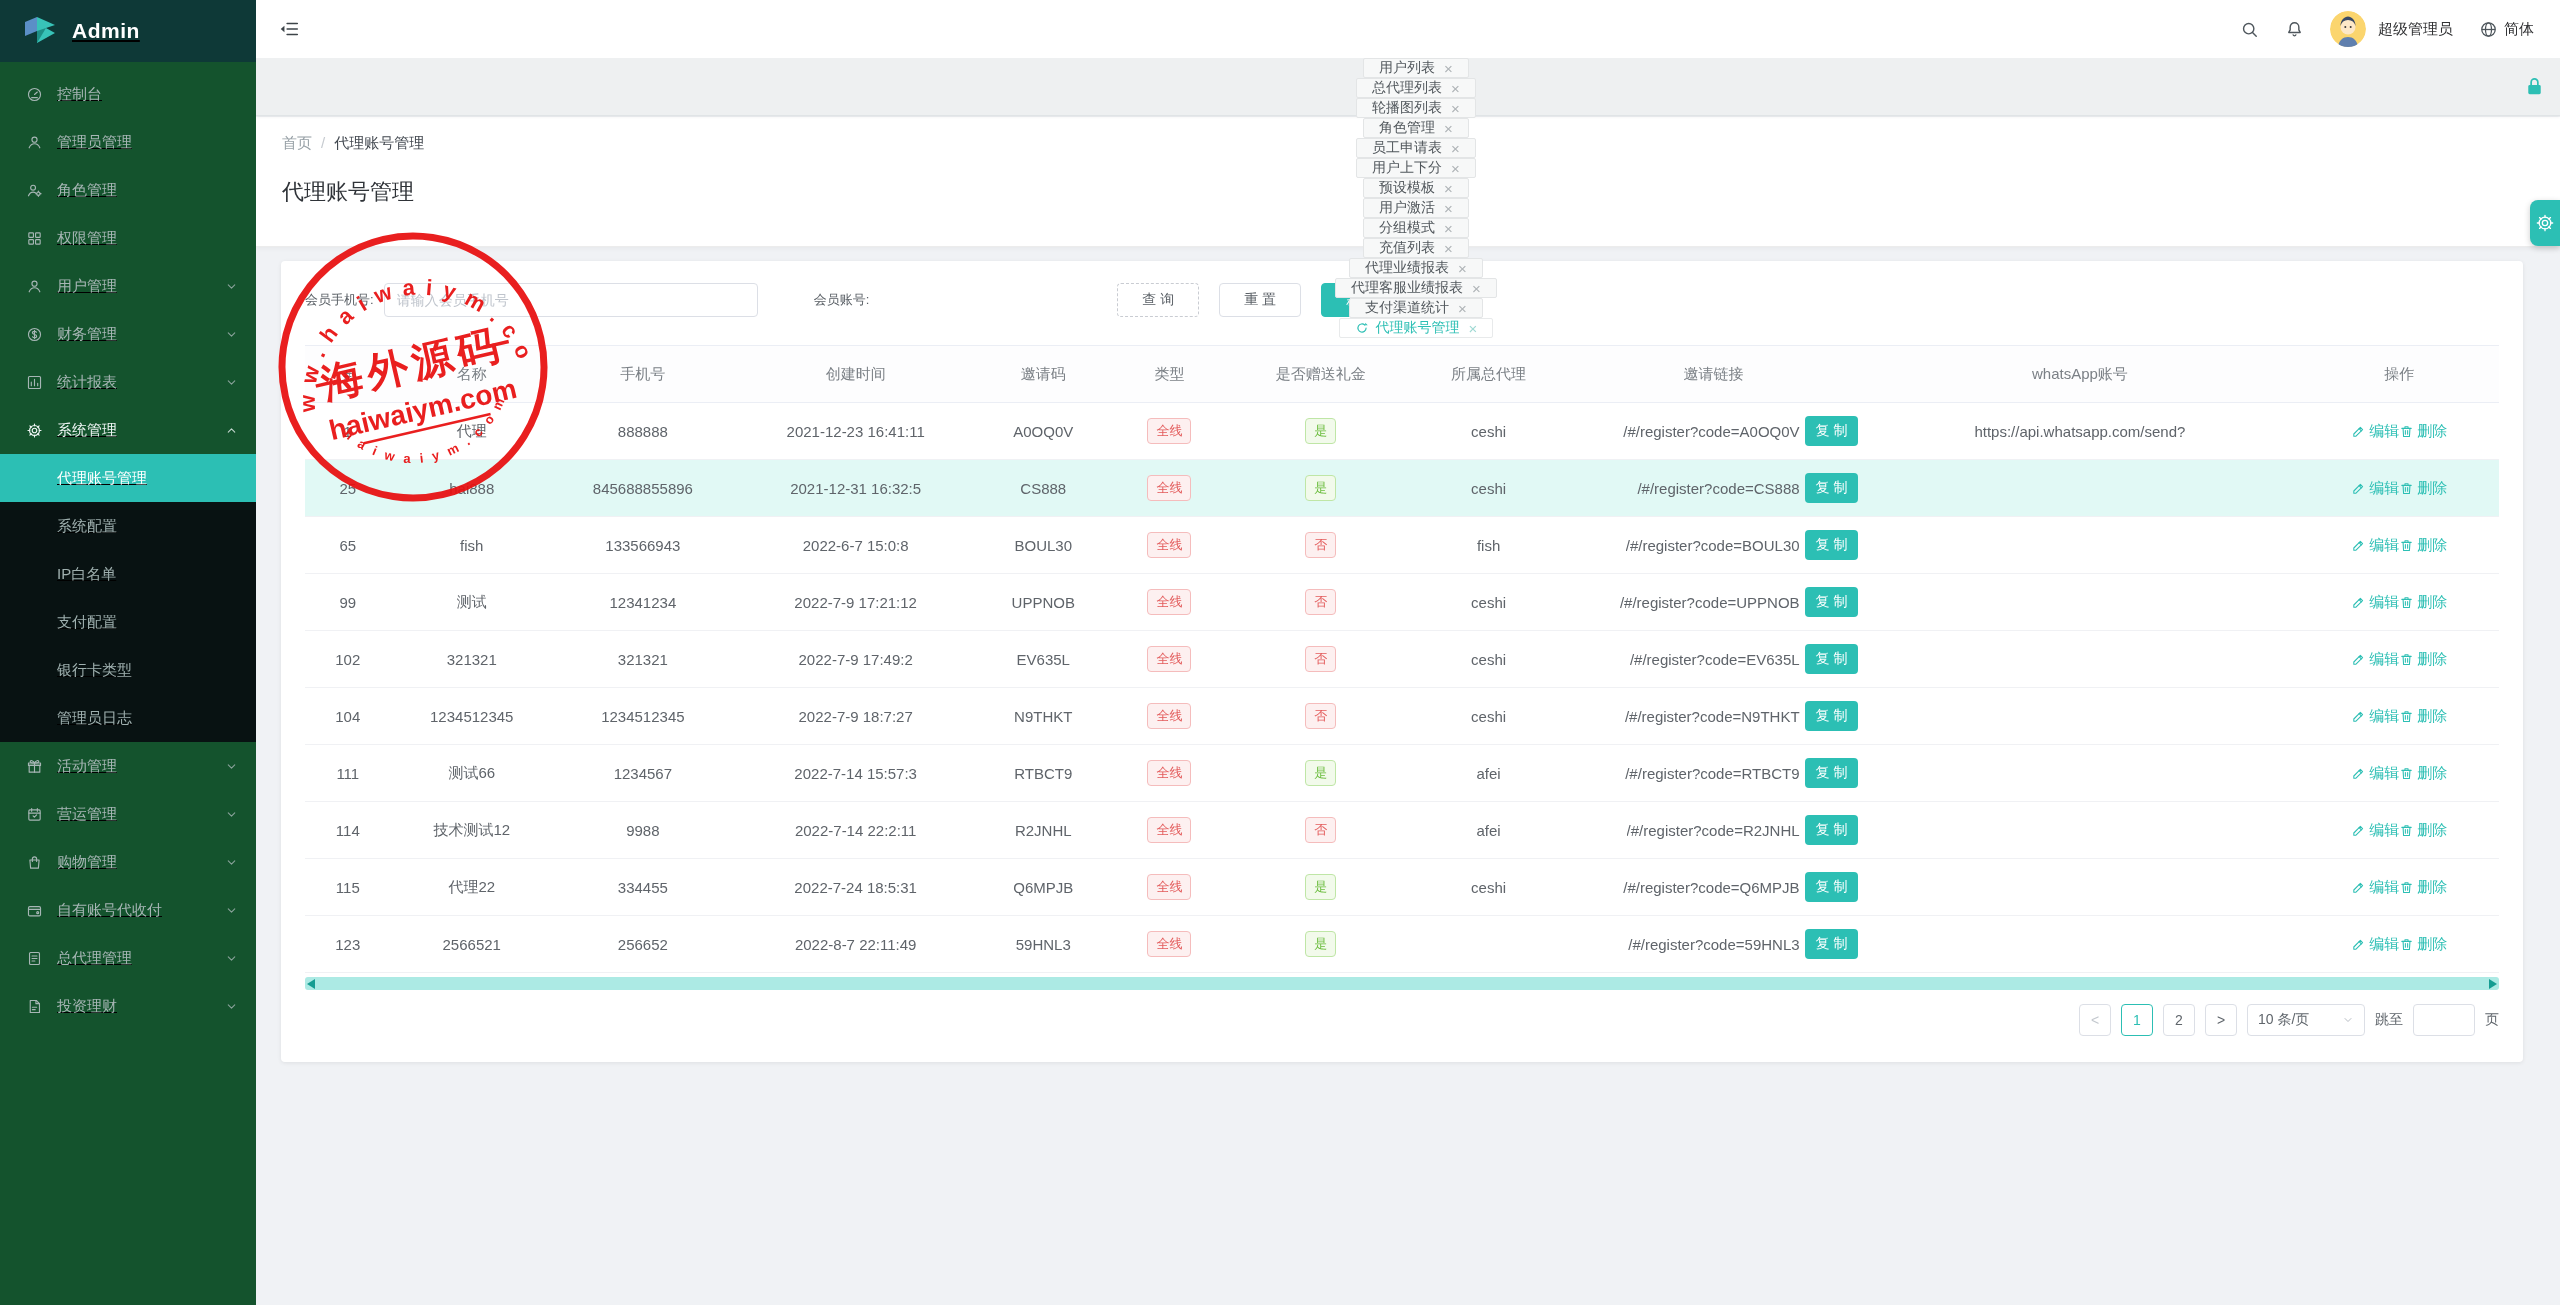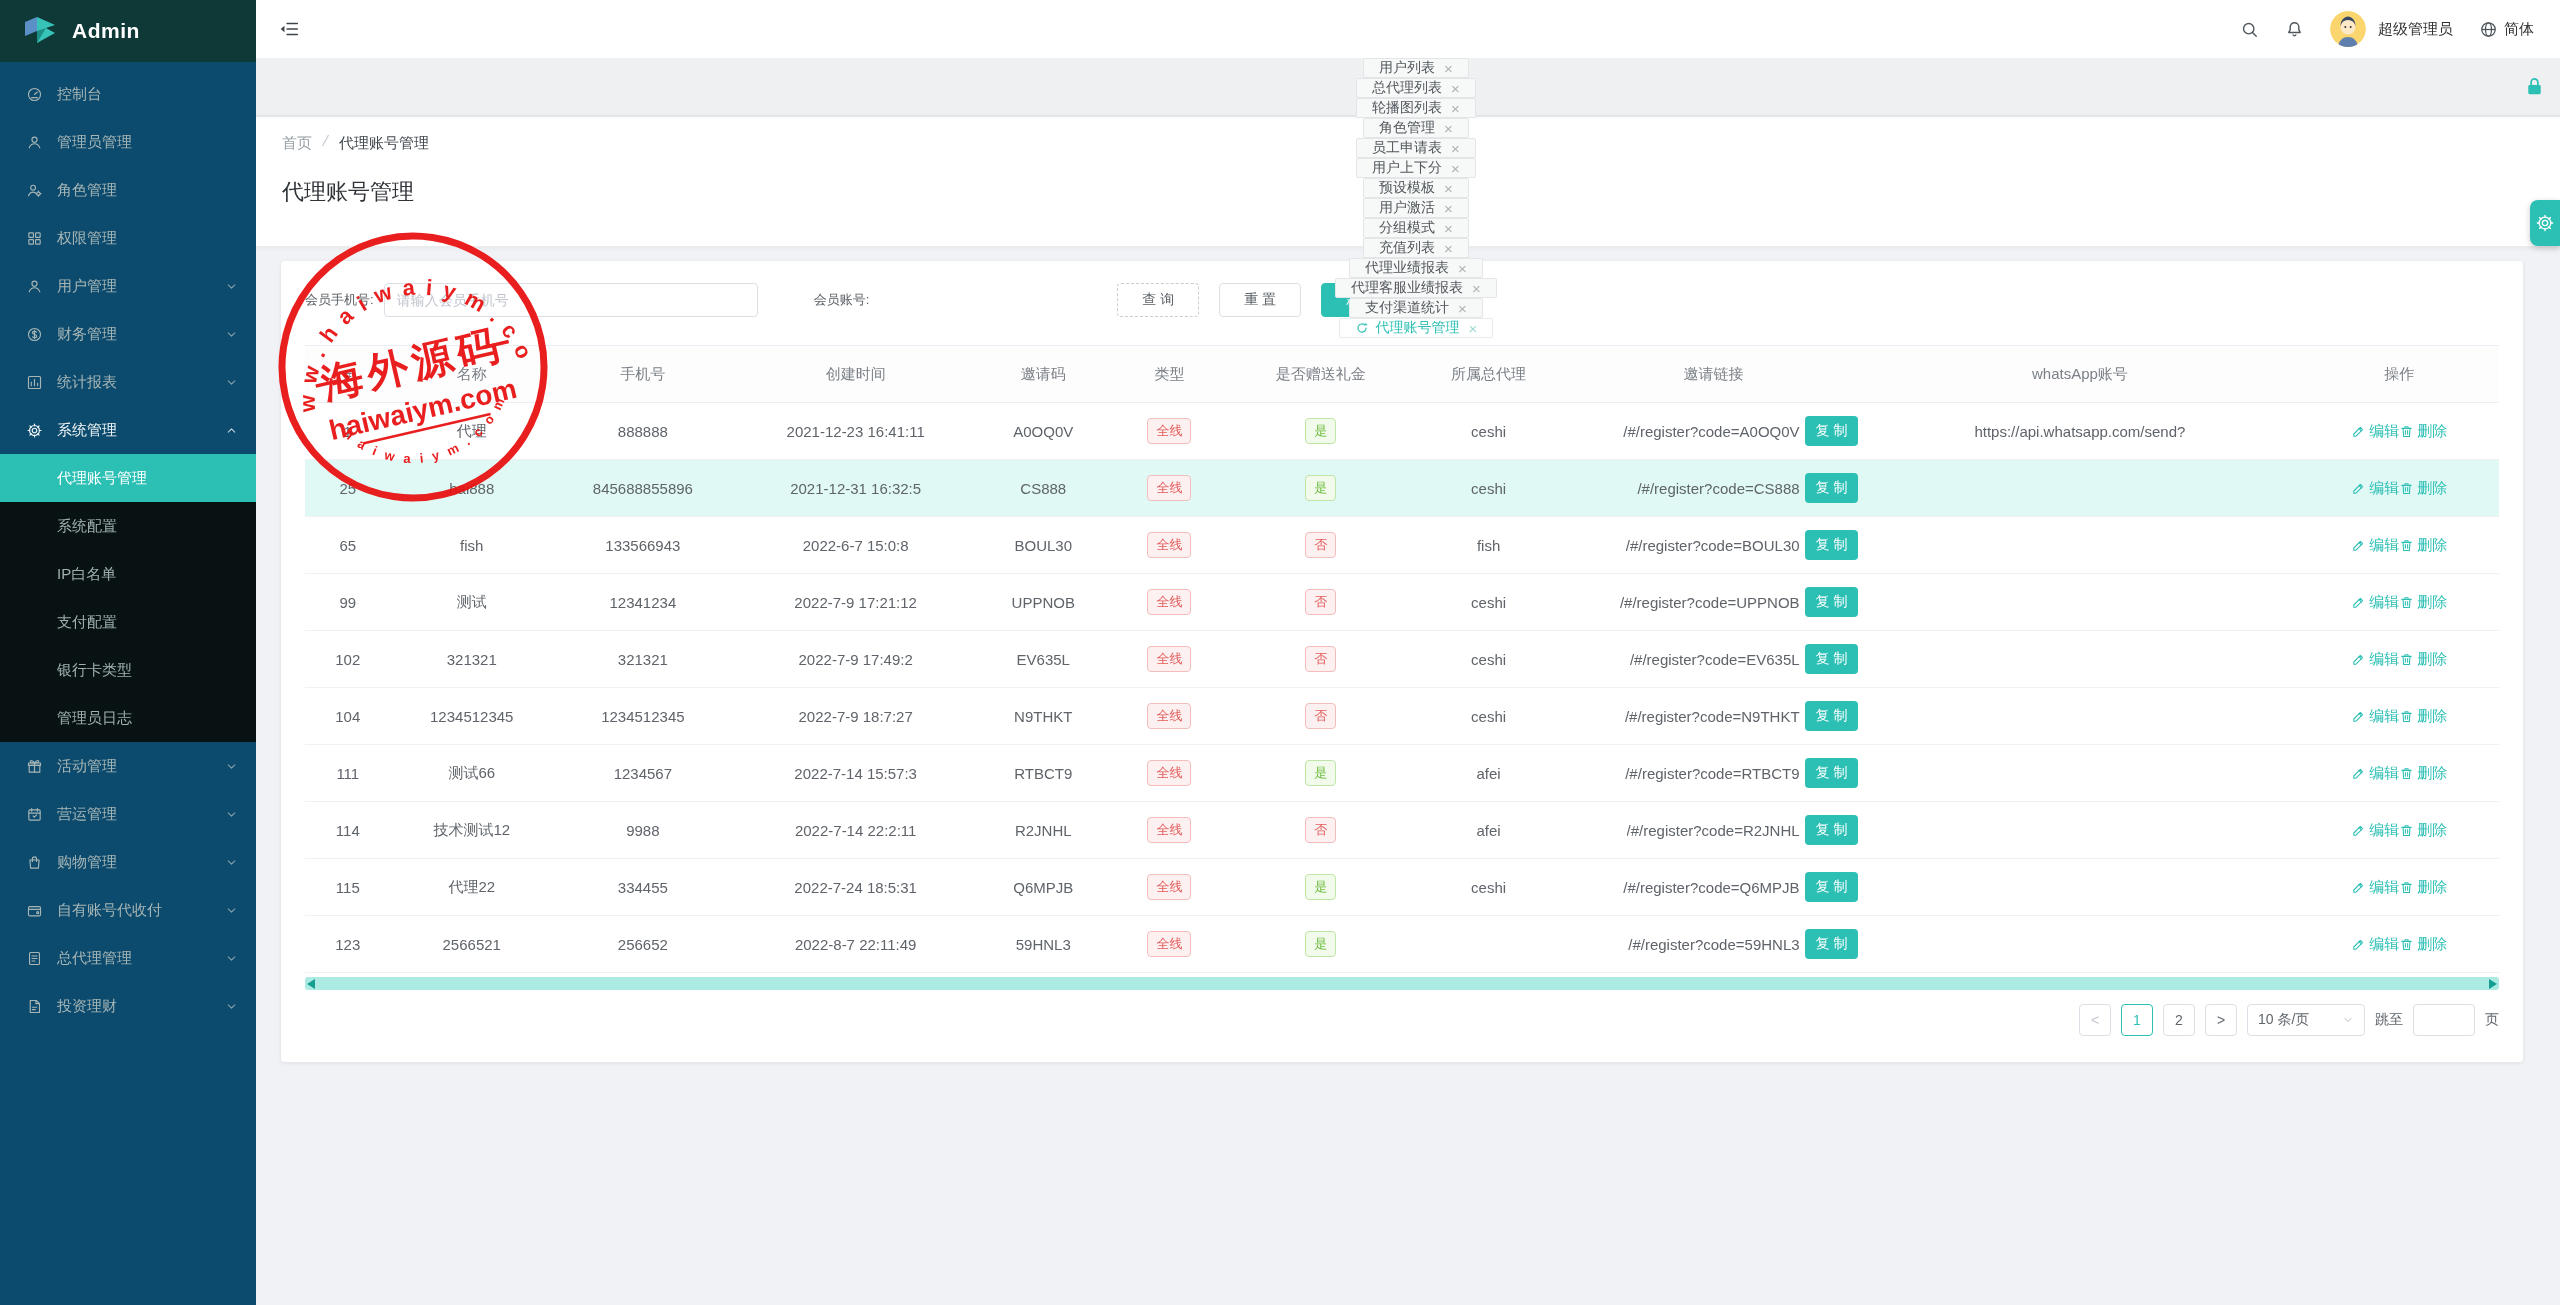--- a/index.html
+++ b/index.html
@@ -1,20 +1,20 @@
 <!DOCTYPE html>
 <html style="--accent: #2cbfb4;"><head>
 <meta charset="utf-8">
 <style>
   * { margin:0; padding:0; box-sizing:border-box; }
   html,body { width:2560px; height:1305px; }
   body { font-family:"Liberation Sans", sans-serif; background:#f0f2f5; overflow:hidden; position:relative; }
 
   
-  .sidebar { position:absolute; left:0; top:0; width:256px; height:1305px; background:#0c4a6e; z-index:30; }
+  .sidebar { position:absolute; left:0; top:0; width:256px; height:1305px; background:#14532d; z-index:30;text-decoration:underline; }
   .logo-band { height:62px; background:#0e3937; display:flex; align-items:center; padding-left:22px; }
   .logo-mark { width:38px; height:34px; }
   .logo-text { color:#fff; font-size:21px; font-weight:bold; margin-left:12px; letter-spacing:.5px; }
   .menu { padding-top:8px; }
   .menu-item { height:48px; display:flex; align-items:center; padding:0 18px 0 26px; color:#a7b6b5; font-size:15px; cursor:pointer; }
   .menu-item.expanded { color:#eef5f4; }
   .mi-icon { width:17px; height:17px; flex:none; }
   .mi-label { margin-left:14px; flex:1; white-space:nowrap; }
   .mi-arrow { width:13px; height:13px; opacity:.8; }
   .submenu { background:#081212; }
@@ -34,21 +34,21 @@
   .tagbar { position:absolute; left:256px; right:0; top:58px; height:58px; background:#eef0f1; border-bottom:1px solid #e0e4e6; display:flex; align-items:center; padding-left:20px; z-index:19; box-shadow:0 1px 3px rgba(0,0,0,.06);flex-direction:column; }
   .tab { height:40px; display:flex; align-items:center; background:#f7f8f8; border:1px solid #e3e5e6; border-radius:2px; margin-right:4px; padding:0 15px; font-size:14px; color:#51575c; cursor:pointer; white-space:nowrap; }
   .tab .tclose { margin-left:9px; color:#aeb3b6; font-size:15px; }
   .tab.active { background:#fff; color:var(--accent); border-color:#e8eaeb; }
   .tab.active .tclose { color:#9fd9d3; }
   .tab-refresh { width:14px; height:14px; margin-right:7px; color:var(--accent); }
   .tag-lock { position:absolute; right:14px; top:17px; width:23px; height:23px; color:var(--accent); cursor:pointer; }
 
   
   .pagehead { position:absolute; left:256px; right:0; top:117px; height:130px; background:#fff; border-bottom:1px solid #ececec; box-shadow:0 2px 4px rgba(0,0,0,.04); z-index:5; }
-  .breadcrumb { padding:17px 0 0 26px; font-size:15px; color:#97a0a6; display:flex; gap:9px;font-family:Liberation Mono, monospace; }
+  .breadcrumb { padding:17px 0 0 26px; font-size:15px; color:#97a0a6; display:flex; gap:9px; }
   .bc-sep { color:#c6cbd0; }
   .bc-cur { color:#424850; }
   .page-title { padding:24px 0 0 26px; font-size:22px; color:#2f3338; font-weight:500; }
 
   
   .card { position:absolute; left:281px; top:261px; width:2242px; height:801px; background:#fff; border-radius:4px; box-shadow:0 1px 4px rgba(0,0,0,.08); z-index:6; padding:0 24px; }
   .filter-row { margin-top:22px; height:34px; display:flex; align-items:center; }
   .f-label { font-size:13px; color:#5a6066; margin-right:10px; margin-left:46px; }
   .f-label:first-child { margin-left:46px; }
   .f-input { width:374px; height:34px; border:1px solid #dcdfe6; border-radius:4px; padding:0 12px; font-size:14px; color:#333; outline:none; font-family:"Liberation Sans",sans-serif; }

